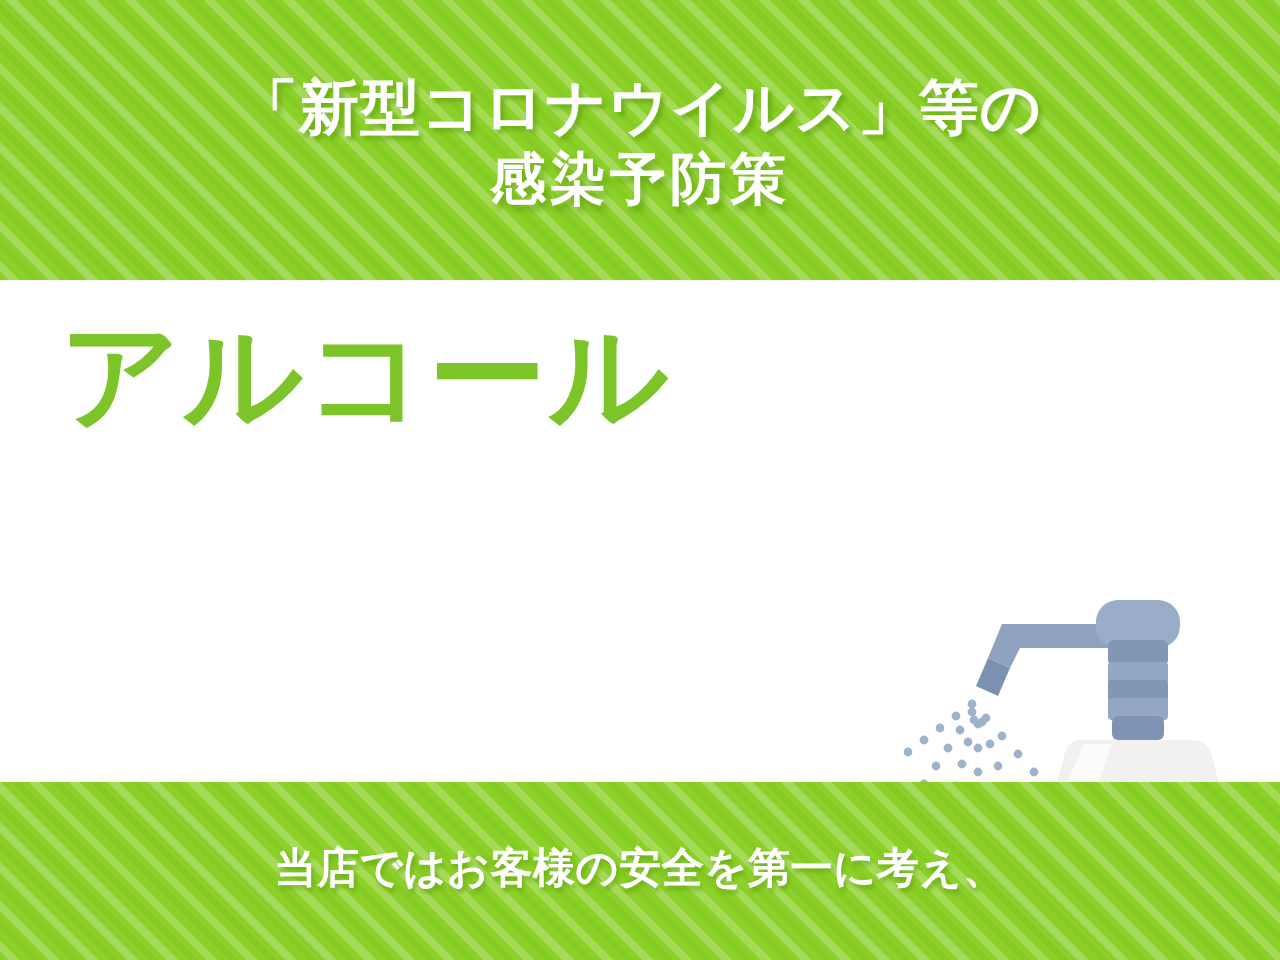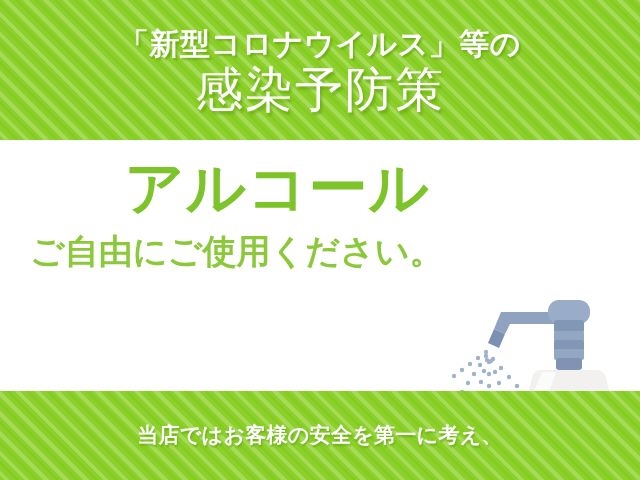--- a/index.html
+++ b/index.html
@@ -10,21 +10,20 @@
   body {
     font-family: "Liberation Sans", "DejaVu Sans", sans-serif;
   }
 
   #poster {
     position: relative;
     width: 640px;
     height: 480px;
     overflow: hidden;
     background: #ffffff;
-    text-align: right;
   }
 
   
   .band {
     position: absolute;
     left: 0;
     width: 640px;
     background-color: #8CD12A;
     background-image: repeating-linear-gradient(
         45deg,
@@ -60,22 +59,22 @@
     color: #ffffff;
     font-size: 30px;
     font-weight: bold;
     letter-spacing: 0.5px;
     line-height: 1.05;
     text-shadow: 2px 2px 2px rgba(90,150,10,0.55);
     white-space: nowrap;
   }
   .hdr-line2 {
     color: #ffffff;
-    font-size: 48px;
-    font-weight: normal;
+    font-size: 28px;
+    font-weight: bold;
     letter-spacing: 2px;
     line-height: 1.08;
     margin-top: 4px;
     text-shadow: 2px 3px 3px rgba(90,150,10,0.6);
     white-space: nowrap;
   }
 
   
   .ftr-line {
     color: #ffffff;
@@ -143,21 +142,20 @@
 
   <div id="band-top" class="band">
     <div class="hdr-line1">「新型コロナウイルス」等の</div>
     <div class="hdr-line2">感染予防策</div>
   </div>
 
   <div id="middle">
 
     <div id="copy-block">
       <div class="copy-big l1">アルコール</div>
-      <div class="copy-sub">ご自由にご使用ください。</div>
     </div>
 
     <div id="illustration">
       <svg width="212" height="246" viewBox="0 0 212 246" xmlns="http://www.w3.org/2000/svg">
 
         <g>
           <path d="M77 30 L131 30 L131 42 L86 42 L81 52 L70 47 Z" fill="#8FA3C0"></path>
           <path d="M70 47 L81 52 L75 66 L64 61 Z" fill="#7C91B1"></path>
         </g>
 

